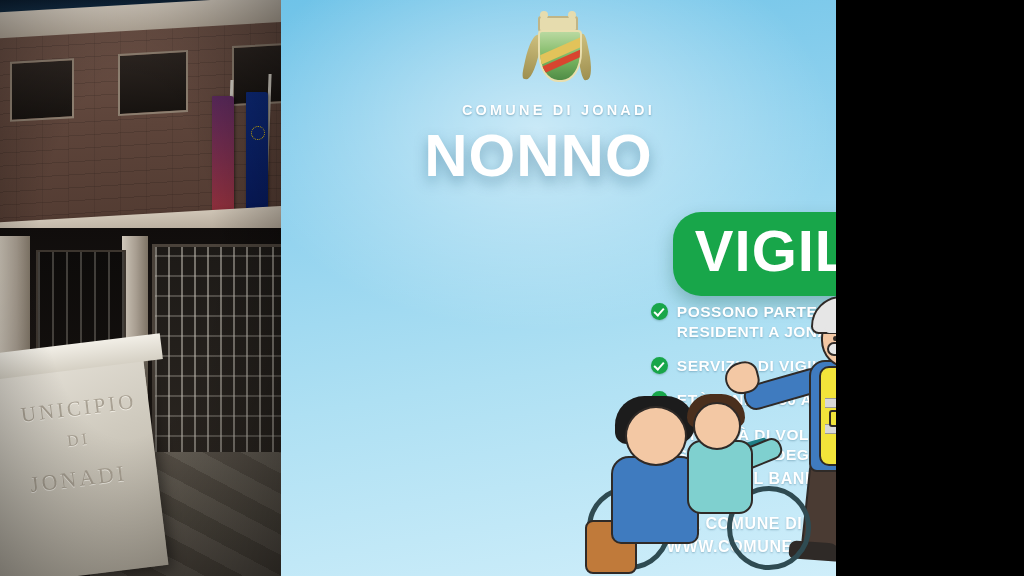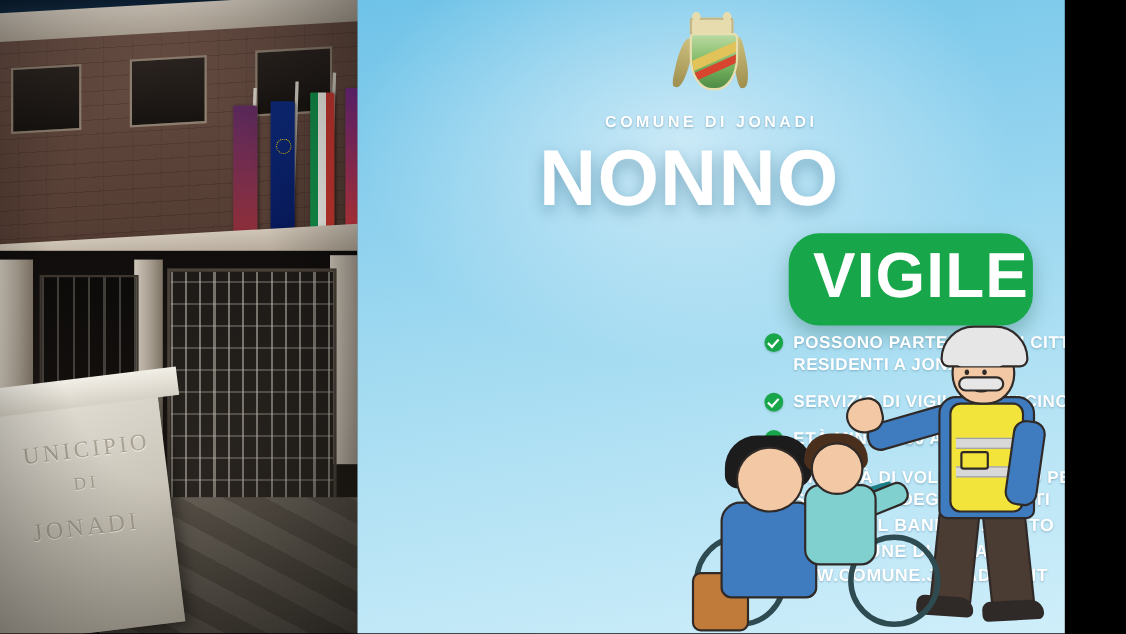--- a/index.html
+++ b/index.html
@@ -8,21 +8,21 @@
     background: #000;
   }
   body {
     width: 1024px;
     height: 576px;
     overflow: hidden;
     font-family: "Liberation Sans", sans-serif;
   }
   .canvas {
     position: relative;
-    width: 968px;
+    width: 836px;
     height: 576px;
     display: flex;
   }
 
   
   .photo-panel {
     position: relative;
     width: 344px;
     height: 576px;
     overflow: hidden;
@@ -273,21 +273,21 @@
     font-weight: bold;
     text-shadow: 0 1px 2px rgba(0,60,90,.35);
   }
 
   
   .title-nonno {
     position: absolute;
     left: 0; right: 0; top: 126px;
     text-align: center;
     color: #ffffff;
-    font-size: 72px;
+    font-size: 60px;
     line-height: 1;
     font-weight: bold;
     letter-spacing: 1px;
     text-shadow: 0 6px 14px rgba(10,70,100,.35);
     padding-right: 40px;
   }
   .title-vigile-wrap {
     position: absolute;
     left: 392px; top: 212px;
   }

